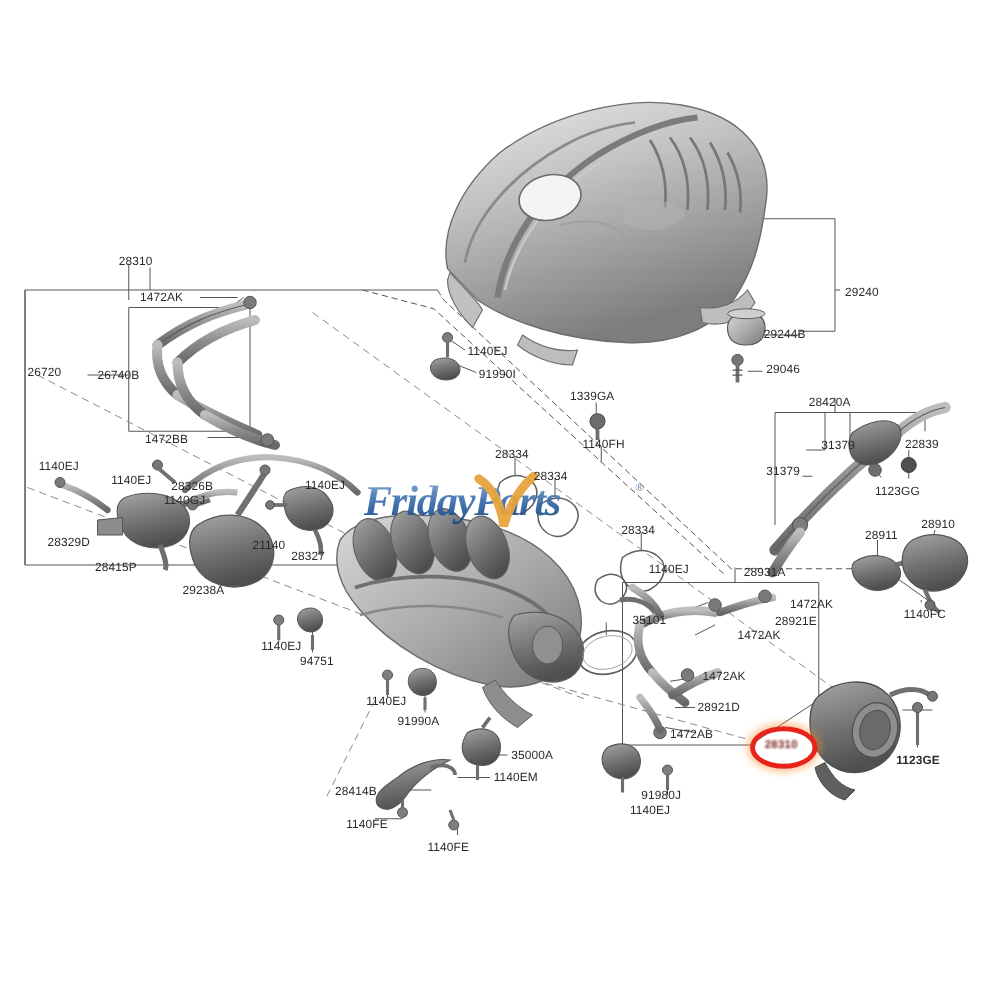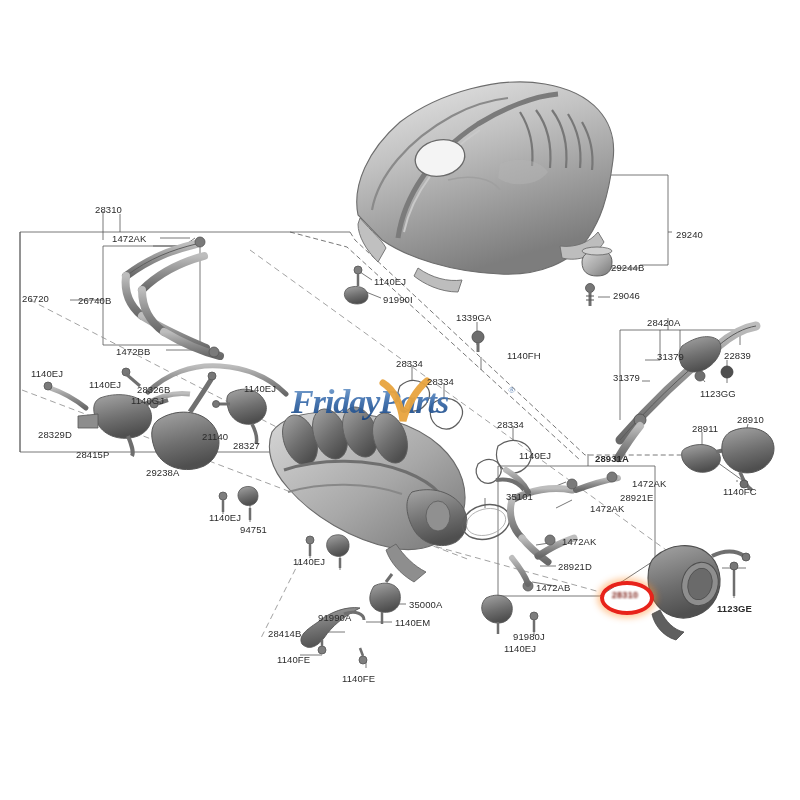--- a/index.html
+++ b/index.html
@@ -388,38 +388,38 @@
       <div class="lbl" style="left: 131px; top: 396px;">1140GJ</div>
       <div class="lbl" style="left: 244px; top: 384px;">1140EJ</div>
       <div class="lbl" style="left: 38px; top: 430px;">28329D</div>
       <div class="lbl" style="left: 76px; top: 450px;">28415P</div>
       <div class="lbl" style="left: 202px; top: 432px;">21140</div>
       <div class="lbl" style="left: 233px; top: 441px;">28327</div>
       <div class="lbl" style="left: 146px; top: 468px;">29238A</div>
       <div class="lbl" style="left: 209px; top: 513px;">1140EJ</div>
       <div class="lbl" style="left: 240px; top: 525px;">94751</div>
       <div class="lbl" style="left: 293px; top: 557px;">1140EJ</div>
-      <div class="lbl" style="left: 318px; top: 573px; margin-top: 40px;">91990A</div>
+      <div class="lbl" style="left: 318px; top: 573px;">91990A</div>
       <div class="lbl" style="left: 268px; top: 629px;">28414B</div>
       <div class="lbl" style="left: 277px; top: 655px;">1140FE</div>
       <div class="lbl" style="left: 342px; top: 674px;">1140FE</div>
       <div class="lbl" style="left: 409px; top: 600px;">35000A</div>
       <div class="lbl" style="left: 395px; top: 618px;">1140EM</div>
       <div class="lbl" style="left: 474px; top: 632px; padding-left: 39px;">91980J</div>
       <div class="lbl" style="left: 504px; top: 644px;">1140EJ</div>
       <div class="lbl" style="left: 374px; top: 277px;">1140EJ</div>
       <div class="lbl" style="left: 383px; top: 295px;">91990I</div>
       <div class="lbl" style="left: 456px; top: 313px;">1339GA</div>
-      <div class="lbl" style="left: 466px; top: 351px; margin-left: 41px;">1140FH</div>
+      <div class="lbl" style="left: 466px; top: 351px;">1140FH</div>
       <div class="lbl" style="left: 396px; top: 359px;">28334</div>
       <div class="lbl" style="left: 427px; top: 377px;">28334</div>
       <div class="lbl" style="left: 497px; top: 420px;">28334</div>
       <div class="lbl" style="left: 519px; top: 451px;">1140EJ</div>
       <div class="lbl" style="left: 466px; top: 492px; margin-left: 40px;">35101</div>
-      <div class="lbl" style="left: 595px; top: 454px; font-weight: bold;">28931A</div>
+      <div class="lbl" style="left: 595px; top: 454px;">28931A</div>
       <div class="lbl" style="left: 632px; top: 479px;">1472AK</div>
       <div class="lbl" style="left: 620px; top: 493px;">28921E</div>
       <div class="lbl" style="left: 590px; top: 504px;">1472AK</div>
       <div class="lbl" style="left: 562px; top: 537px;">1472AK</div>
       <div class="lbl" style="left: 558px; top: 562px;">28921D</div>
       <div class="lbl" style="left: 536px; top: 583px;">1472AB</div>
       <div class="lbl" style="left: 676px; top: 230px;">29240</div>
       <div class="lbl" style="left: 611px; top: 263px;">29244B</div>
       <div class="lbl" style="left: 613px; top: 280px; margin-top: 11px;">29046</div>
       <div class="lbl" style="left: 647px; top: 318px;">28420A</div>

